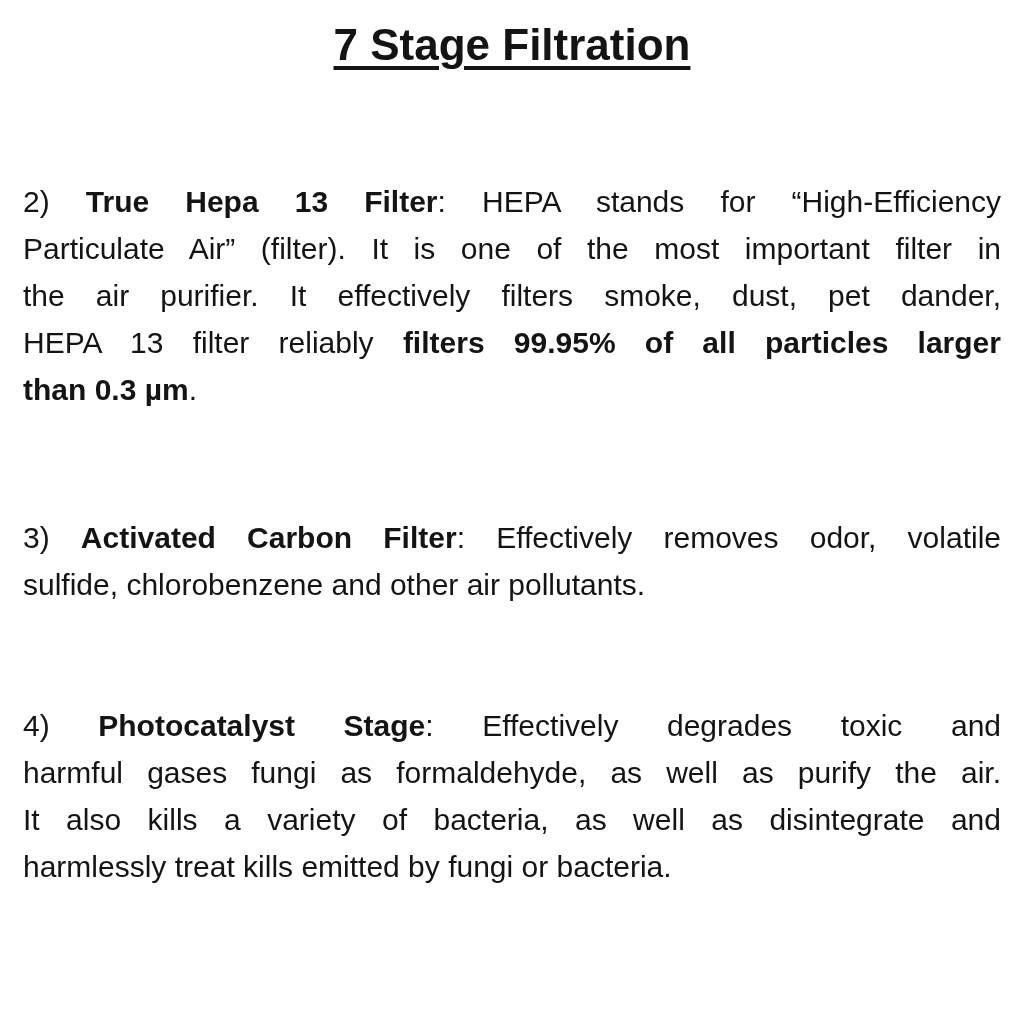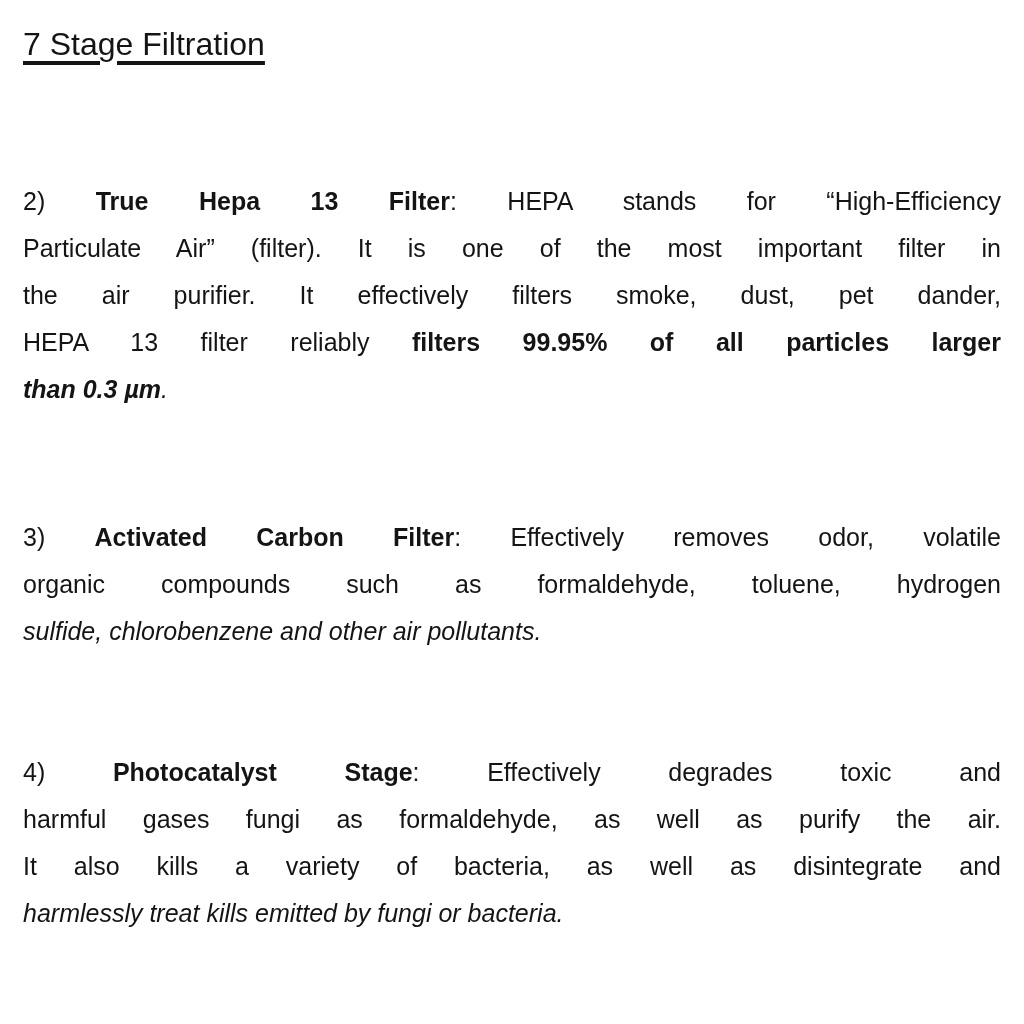--- a/index.html
+++ b/index.html
@@ -10,40 +10,39 @@
     color: #141414;
     font-family: "Liberation Sans", sans-serif;
     overflow: hidden;
   }
   main[data-name="document-page"] {
     padding: 0 23px;
     box-sizing: border-box;
   }
   h1[data-name="page-title"] {
     margin: 18px 0 0 0;
-    text-align: left;
-    font-size: 32px;
+    text-align: center;
+    font-size: 44px;
     line-height: 53px;
-    font-weight: 400;
+    font-weight: 700;
     text-decoration: underline;
     text-decoration-thickness: 4px;
     text-underline-offset: 6px;
   }
   .paragraph {
-    font-size: 25px;
+    font-size: 30px;
     line-height: 47px;
     font-weight: 400;
   }
   .paragraph .line {
     text-align: justify;
     text-align-last: justify;
   }
   .paragraph .line.last {
     text-align-last: left;
-    font-style: italic;
   }
   .paragraph strong { font-weight: 700; }
   .paragraph:nth-child(1) { margin-top: 107px; }
   .paragraph:nth-child(2) { margin-top: 101px; }
   .paragraph:nth-child(3) { margin-top: 94px; }
 </style>
 </head>
 <body style="background: rgb(255, 255, 255); color: rgb(20, 20, 20);">
 
 <main data-name="document-page">
@@ -51,21 +50,20 @@
   <section id="paragraphs" data-name="body-text">
       <div class="paragraph" data-name="paragraph-true-hepa-13-filter">
         <div class="line" data-name="text-line"><span data-name="regular-text">2) </span><strong data-name="bold-text">True Hepa 13 Filter</strong><span data-name="regular-text">: HEPA stands for “High-Efficiency</span></div>
         <div class="line" data-name="text-line"><span data-name="regular-text">Particulate Air” (filter). It is one of the most important filter in</span></div>
         <div class="line" data-name="text-line"><span data-name="regular-text">the air purifier. It effectively filters smoke, dust, pet dander,</span></div>
         <div class="line" data-name="text-line"><span data-name="regular-text">HEPA 13 filter reliably </span><strong data-name="bold-text">filters 99.95% of all particles larger</strong></div>
         <div class="line last" data-name="text-line"><strong data-name="bold-text">than 0.3 µm</strong><span data-name="regular-text">.</span></div>
       </div>
       <div class="paragraph" data-name="paragraph-activated-carbon-filter">
         <div class="line" data-name="text-line"><span data-name="regular-text">3) </span><strong data-name="bold-text">Activated Carbon Filter</strong><span data-name="regular-text">: Effectively removes odor, volatile</span></div>
-        <div class="line" data-name="text-line"><span data-name="regular-text">organic compounds such as formaldehyde, toluene, hydrogen</span></div>
         <div class="line last" data-name="text-line"><span data-name="regular-text">sulfide, chlorobenzene and other air pollutants.</span></div>
       </div>
       <div class="paragraph" data-name="paragraph-photocatalyst-filter">
         <div class="line" data-name="text-line"><span data-name="regular-text">4) </span><strong data-name="bold-text">Photocatalyst Stage</strong><span data-name="regular-text">: Effectively degrades toxic and</span></div>
         <div class="line" data-name="text-line"><span data-name="regular-text">harmful gases fungi as formaldehyde, as well as purify the air.</span></div>
         <div class="line" data-name="text-line"><span data-name="regular-text">It also kills a variety of bacteria, as well as disintegrate and</span></div>
         <div class="line last" data-name="text-line"><span data-name="regular-text">harmlessly treat kills emitted by fungi or bacteria.</span></div>
       </div>
     </section>
 </main>

